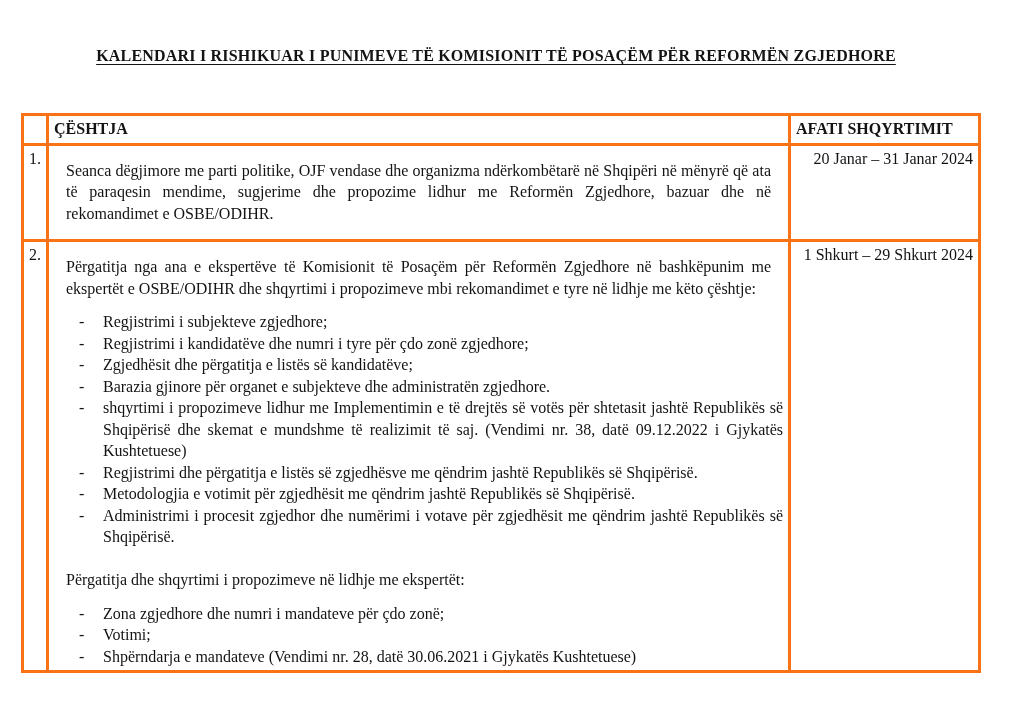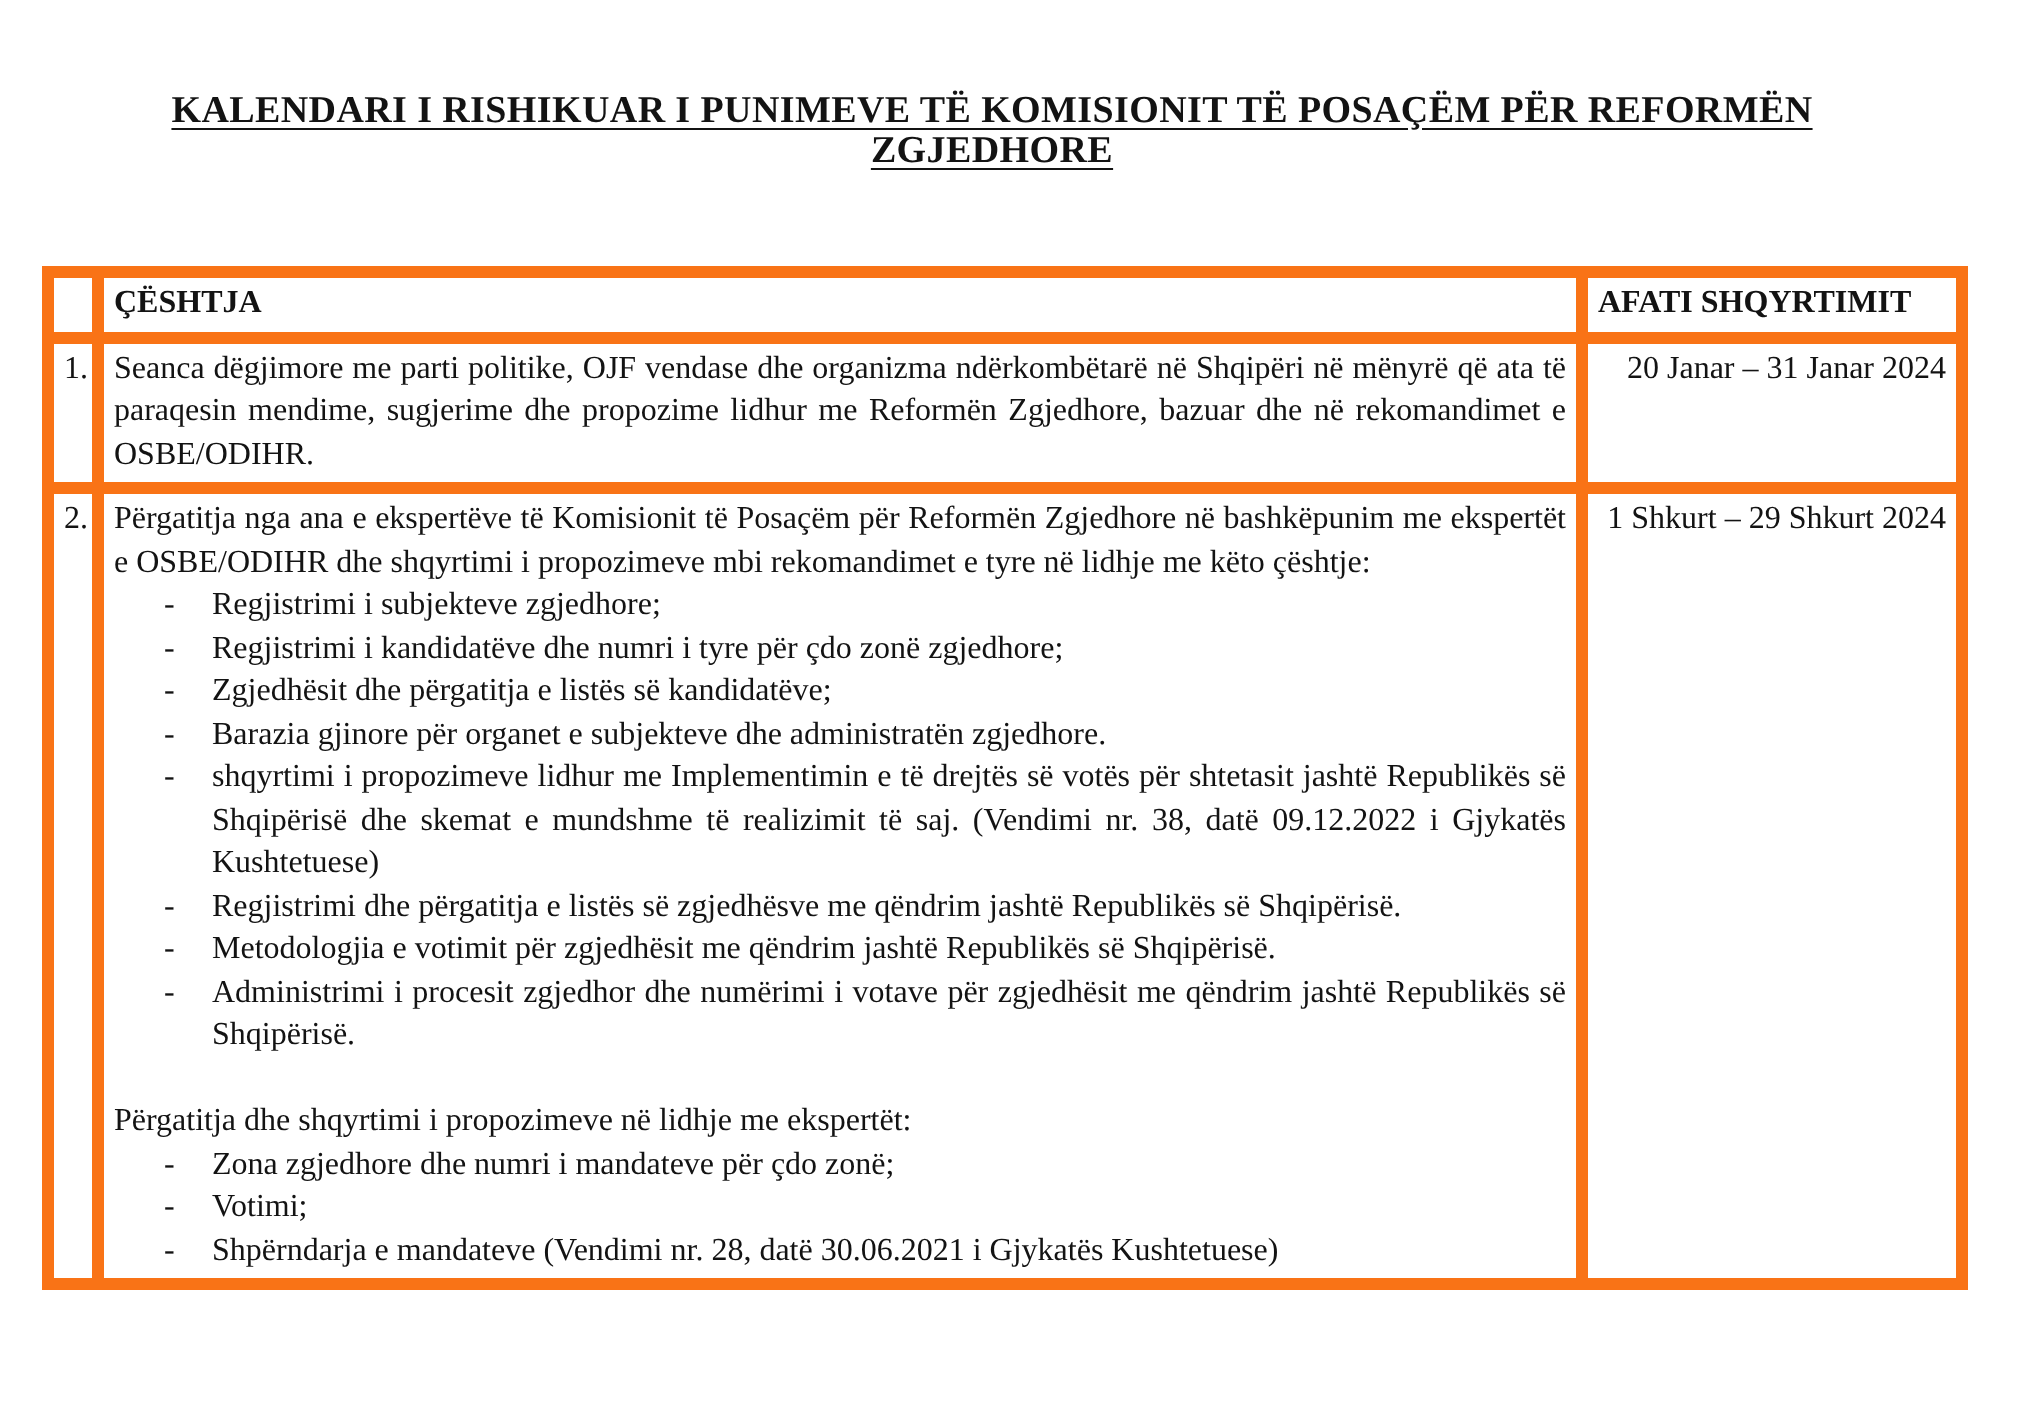--- a/index.html
+++ b/index.html
@@ -11,21 +11,21 @@
     width: 1009px;
     height: 713px;
     font-family: "Liberation Serif", "DejaVu Serif", serif;
     color: #131313;
     overflow: hidden;
     position: relative;
   }
   .doc-title {
     margin: 46px 64px 0 47px;
     text-align: center;
-    font-size: 19px;
+    font-size: 16px;
     font-weight: bold;
     text-decoration: underline;
     text-underline-offset: 3px;
     letter-spacing: 0.2px;
     line-height: 20px;
   }
   .doc-intro {
     margin: 17px 64px 0 47px;
     font-size: 16px;
     line-height: 29px;
@@ -33,42 +33,42 @@
     text-indent: 18px;
   }
   table.schedule {
     margin: 47px 0 0 21px;
     width: 957px;
     border-collapse: collapse;
     table-layout: fixed;
     font-size: 16px;
   }
   table.schedule th, table.schedule td {
-    border: 6px solid #f97316;
+    border: 3px solid #f97316;
     vertical-align: top;
     padding: 2px 5px 3px 5px;
     line-height: 21.5px;
   }
   col.c-num   { width: 25px; }
   col.c-issue { width: 742px; }
   col.c-date  { width: 190px; }
   th.h-issue, th.h-date {
     text-align: left;
     font-weight: bold;
     white-space: nowrap;
     padding-top: 1px;
     padding-bottom: 1px;
   }
   td.cell-num {
     text-align: center;
     padding-left: 2px;
     padding-right: 2px;
   }
   td.cell-issue { text-align: justify; }
-  td.cell-issue p { margin: 0; }
+  td.cell-issue p { margin: 12px; }
   td.cell-date  { white-space: nowrap; text-align: right; }
   ul.dash-list {
     list-style: none;
     margin: 0;
     padding: 0;
   }
   ul.dash-list li {
     position: relative;
     padding-left: 49px;
     text-align: justify;

